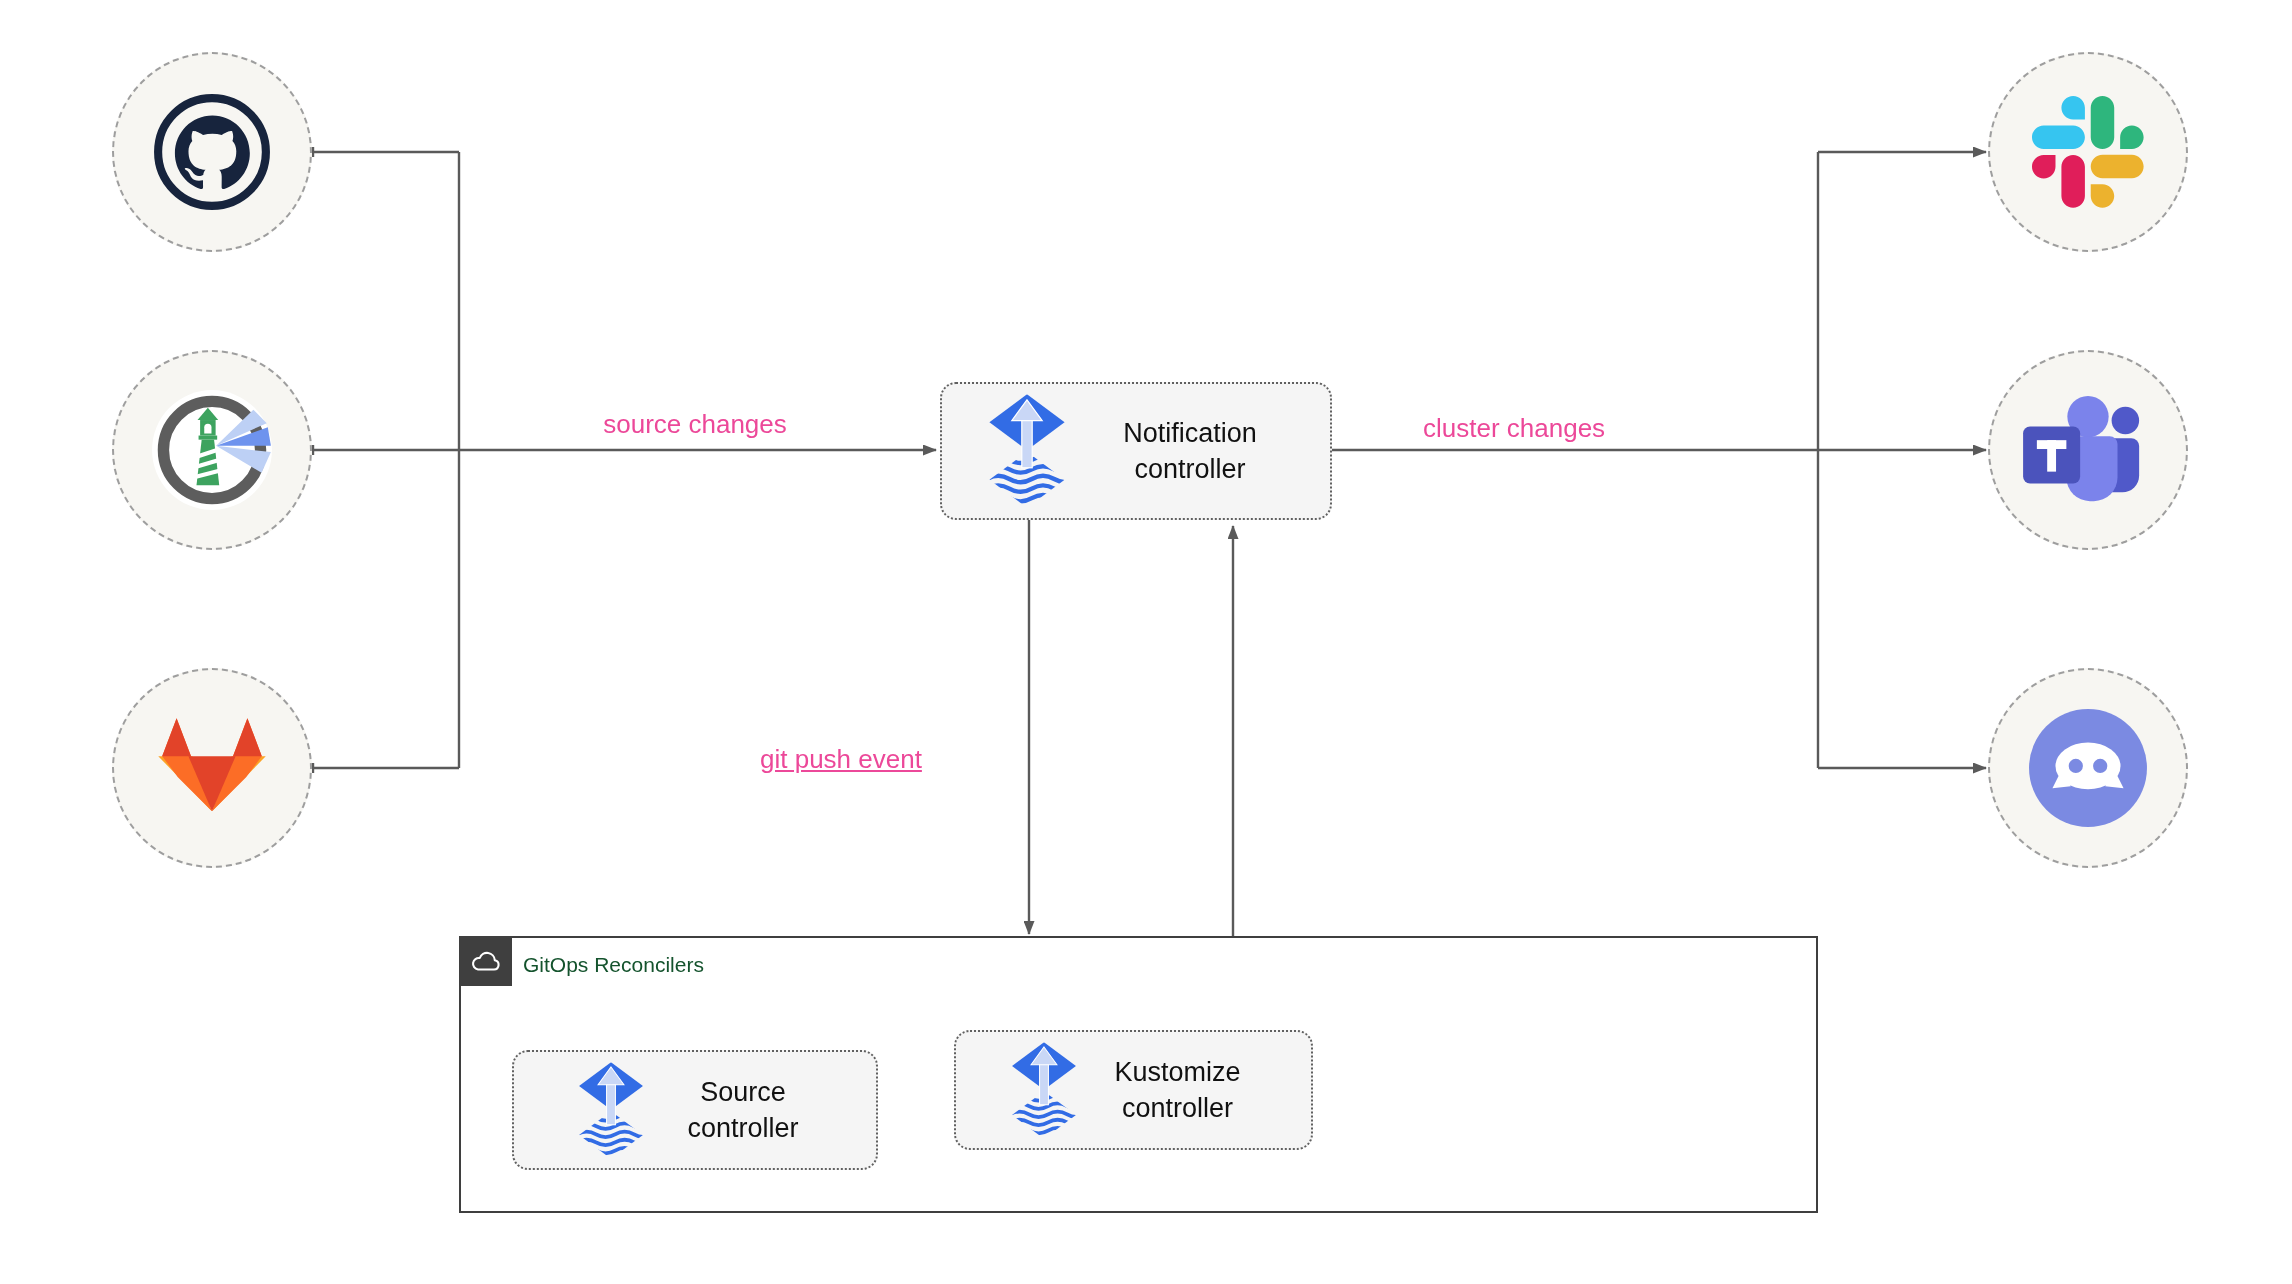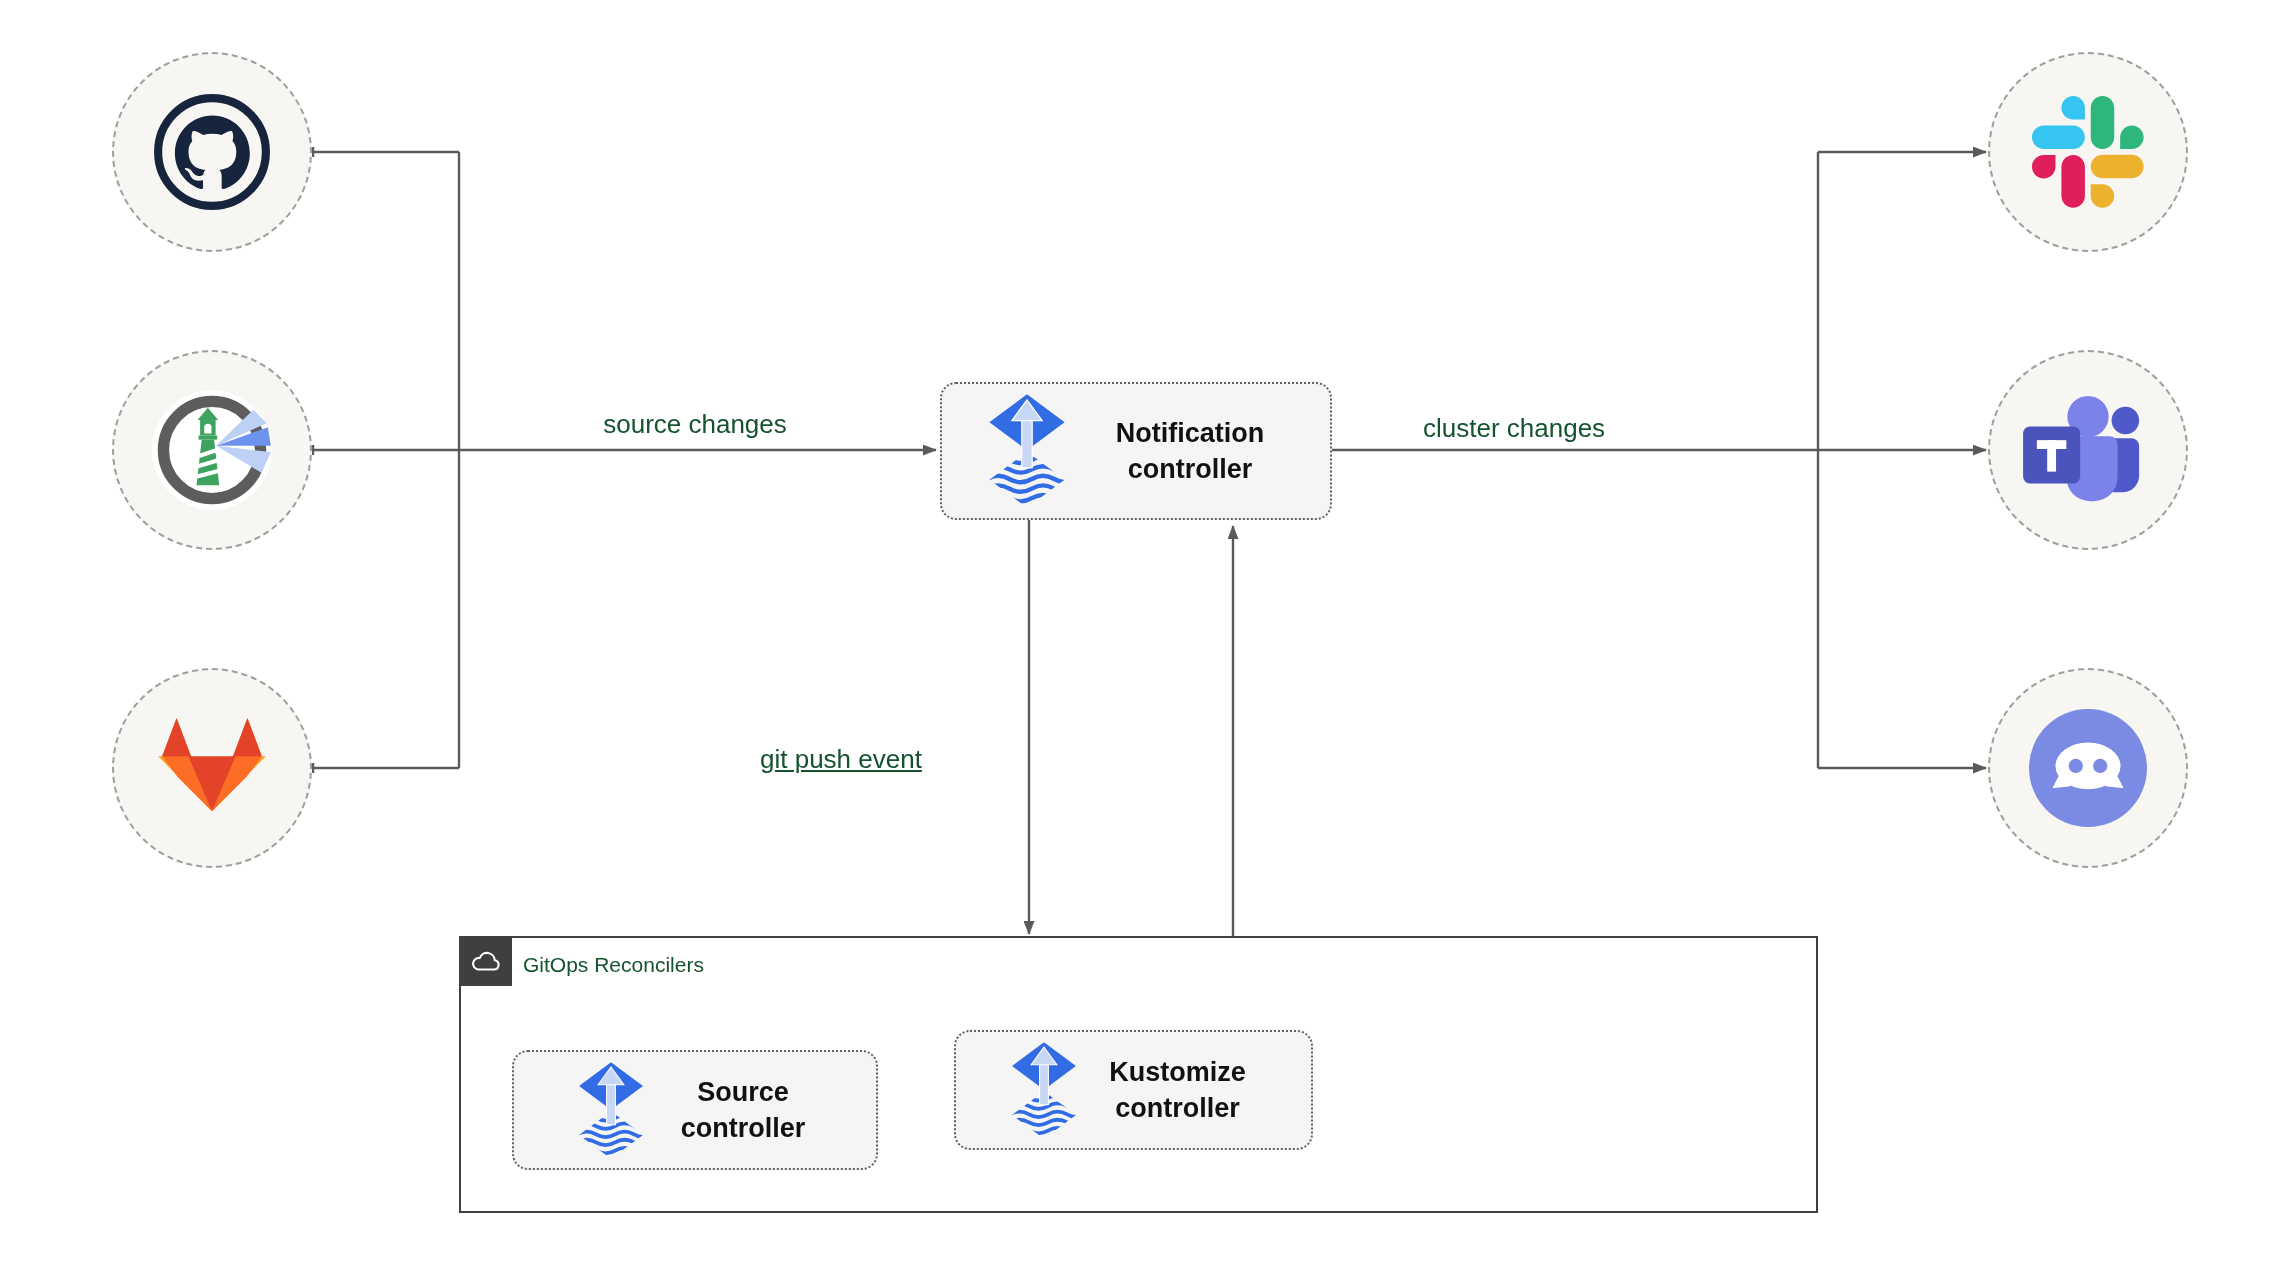--- a/index.html
+++ b/index.html
@@ -16,39 +16,39 @@
     position:absolute;width:200px;height:200px;border-radius:50%;
     border:2.5px dashed #9e9e9e;background:#f7f6f2;box-sizing:border-box;
     display:flex;align-items:center;justify-content:center;
   }
 
   
   .node{
     position:absolute;background:#f5f5f5;border:2.5px dotted #606060;border-radius:16px;
     box-sizing:border-box;display:flex;align-items:center;justify-content:center;gap:28px;
   }
-  .node-label{font-size:27px;line-height:36px;text-align:center;color:#111111;font-weight:bold;}
+  .node-label{font-size:27px;line-height:36px;text-align:center;color:#111111;}
   .flux{flex:none;}
 
   
   .container-box{
     position:absolute;left:459px;top:936px;width:1359px;height:277px;
     border:2.5px solid #3f3f3f;background:#ffffff;box-sizing:border-box;
   }
   .container-corner{
     position:absolute;left:459px;top:936px;width:53px;height:50px;background:#3f3f3f;
     display:flex;align-items:center;justify-content:center;
   }
   .container-label{
     position:absolute;left:523px;top:944px;height:42px;line-height:42px;
     font-size:21px;color:#14532d;white-space:nowrap;
   }
 
   .edge-label{
-    position:absolute;font-size:26px;line-height:36px;color:#14532d;white-space:nowrap;
+    position:absolute;font-size:26px;line-height:36px;color:#ec4899;white-space:nowrap;
   }
 </style>
 </head>
 <body>
 
 <div class="canvas">
 
   <svg width="0" height="0" style="position:absolute" aria-hidden="true">
     <defs>
       <marker id="arrow" markerUnits="userSpaceOnUse" markerWidth="14" markerHeight="11" refX="13" refY="5.5" orient="auto">

